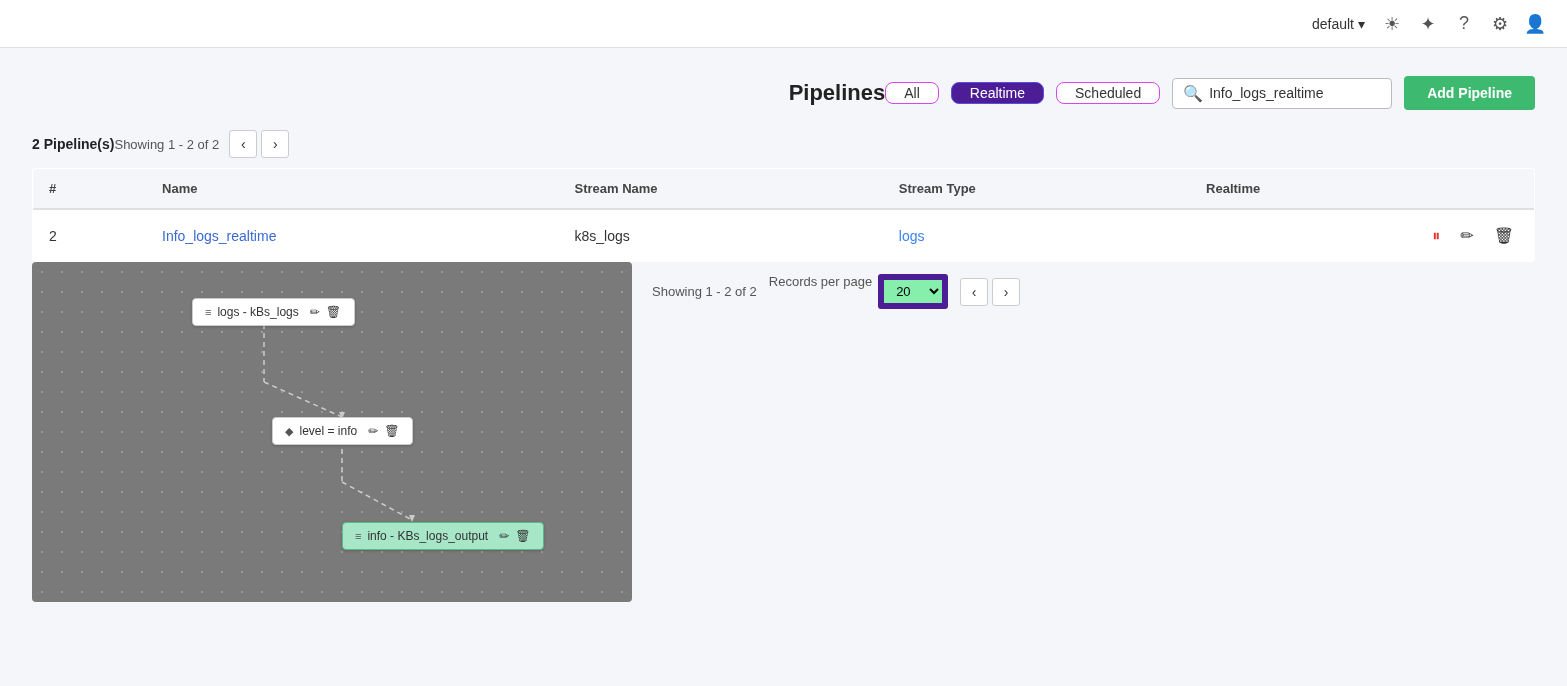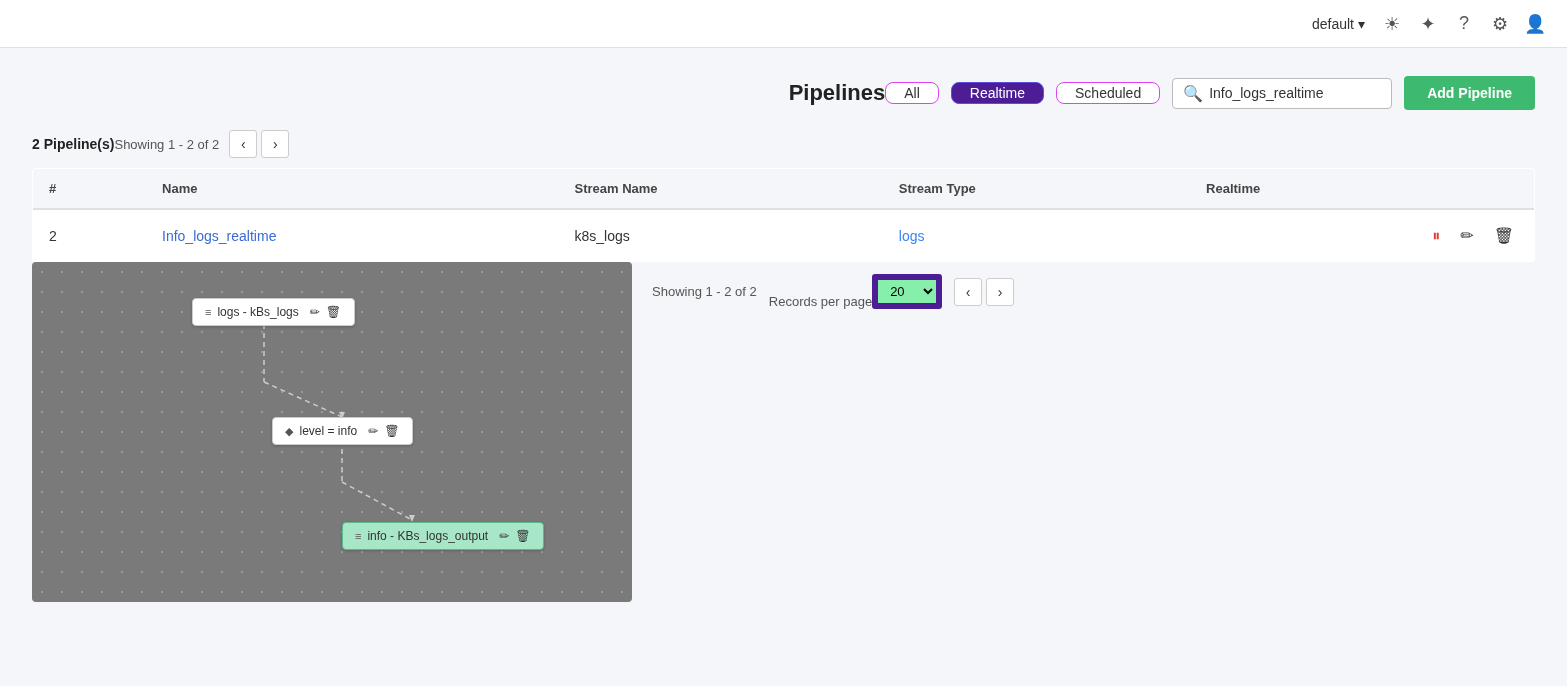--- a/index.html
+++ b/index.html
@@ -230,21 +230,22 @@
     }
     .diagram-pagination {
       display: flex;
       align-items: center;
       gap: 12px;
       font-size: 13px;
       color: #555;
     }
     .records-per-page {
       display: flex;
-      align-items: flex-end;
+      align-items: flex-start;
+      gap: 6px;
     }
     .records-dropdown {
       border: 6px solid #4c1d95;
       border-radius: 3px;
       padding: 3px 8px;
       font-size: 13px;
       cursor: pointer;
       background: #86efac;
     }
 

